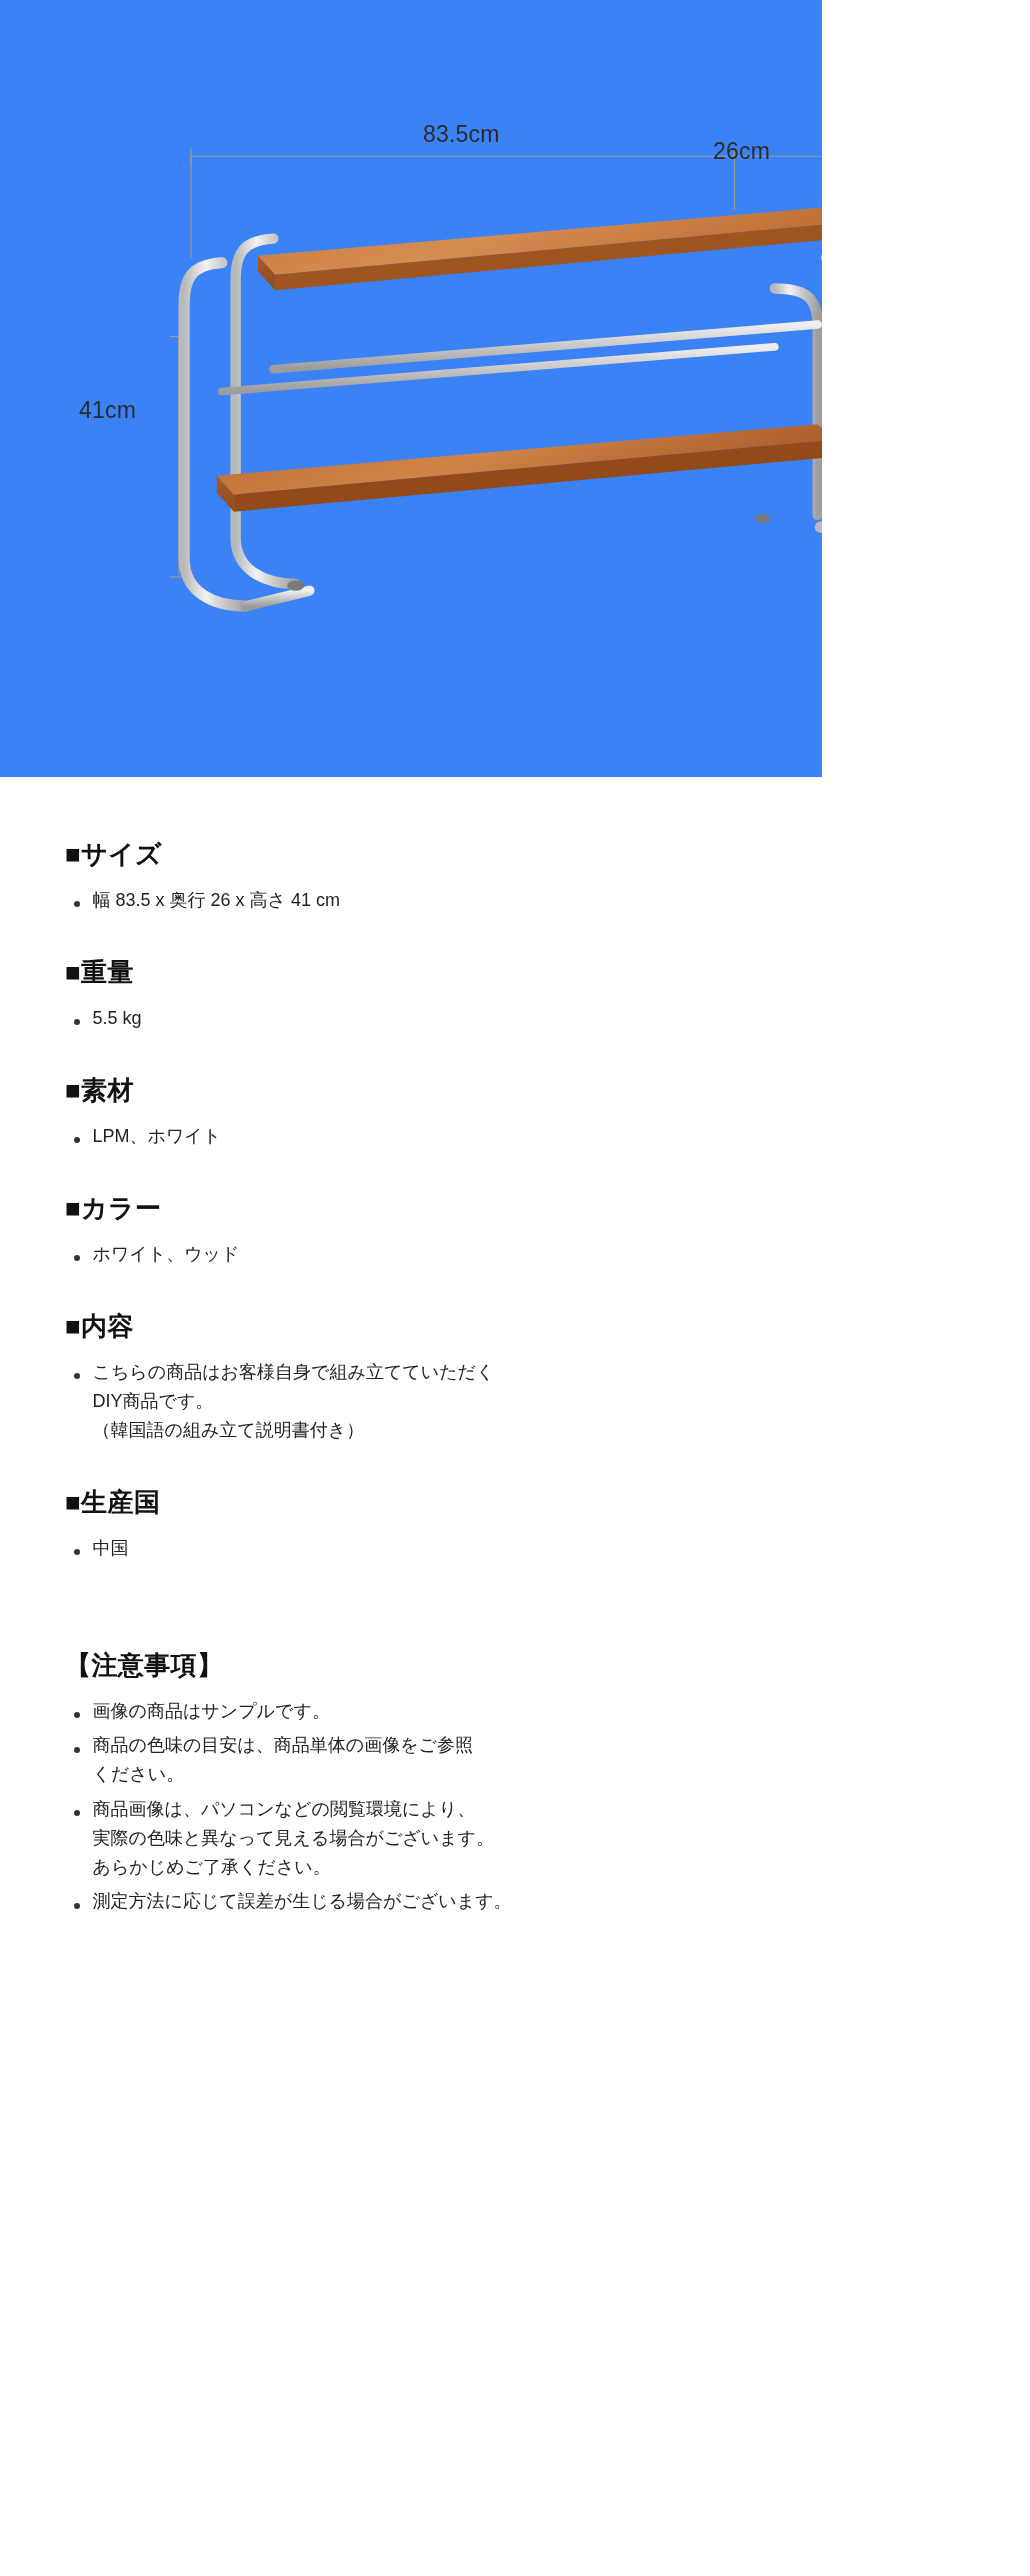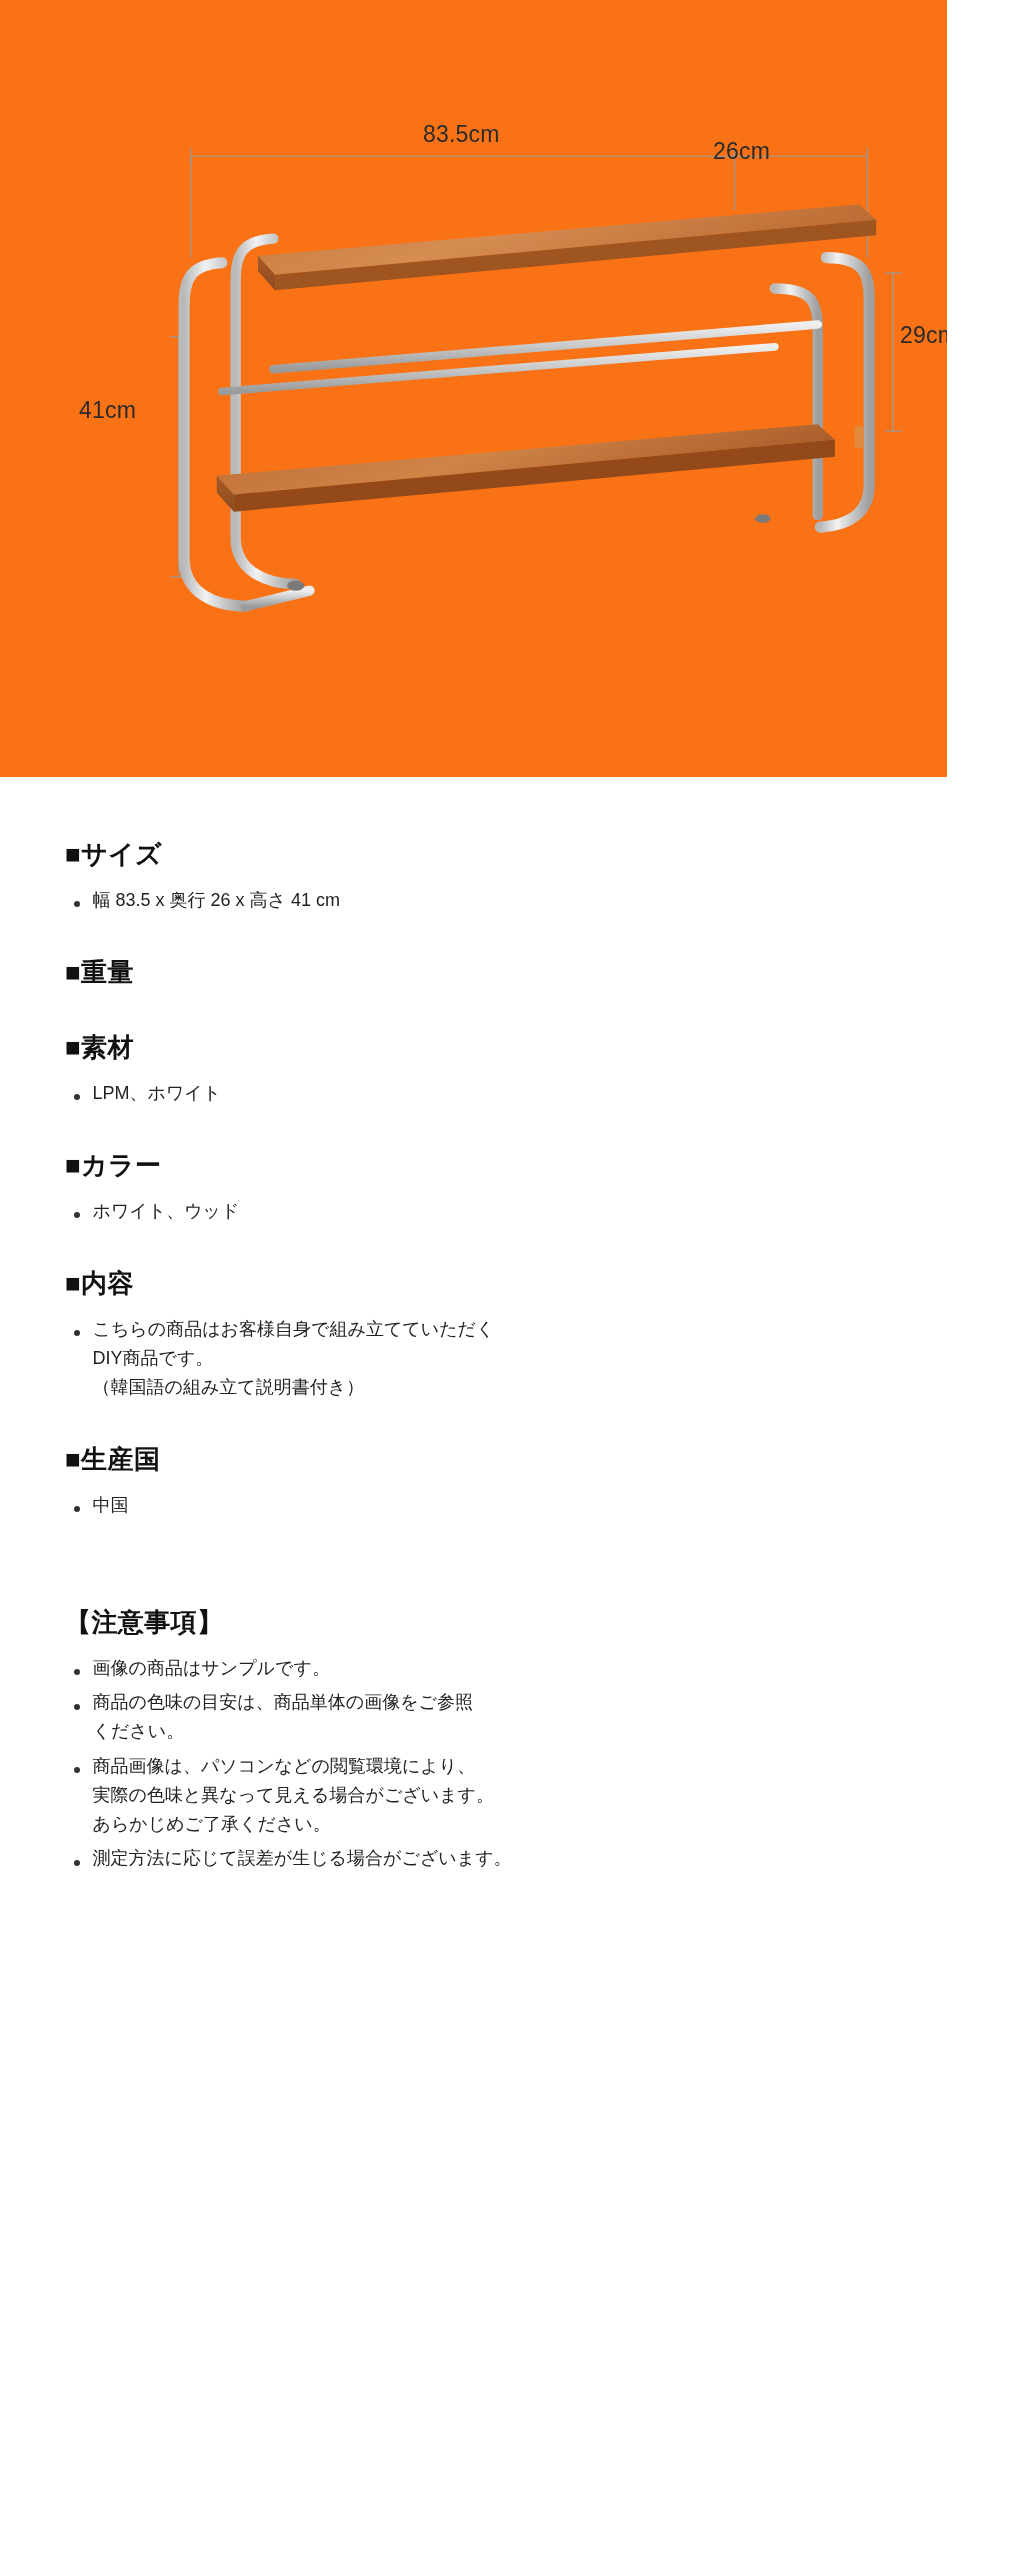--- a/index.html
+++ b/index.html
@@ -16,23 +16,23 @@
   }
   .page {
     width: 1031px;
     min-height: 2576px;
     background: #ffffff;
     position: relative;
   }
 
   
   .hero {
-    width: 947px;
+    width: 822px;
     height: 777px;
-    background: #f97316;
+    background: #3b82f6;
     position: relative;
     overflow: hidden;
   }
   .diagram {
     position: absolute;
     left: 0;
     top: 0;
     width: 1031px;
     height: 777px;
   }
@@ -192,20 +192,23 @@
 
     <div class="section">
       <h3 class="sec-title">■サイズ</h3>
       <ul class="bullets">
         <li>幅 83.5 x 奥行 26 x 高さ 41 cm</li>
       </ul>
     </div>
 
     <div class="section">
       <h3 class="sec-title">■重量</h3>
+      <ul class="bullets">
+        <li>5.5 kg</li>
+      </ul>
     </div>
 
     <div class="section">
       <h3 class="sec-title">■素材</h3>
       <ul class="bullets">
         <li>LPM、ホワイト</li>
       </ul>
     </div>
 
     <div class="section">

